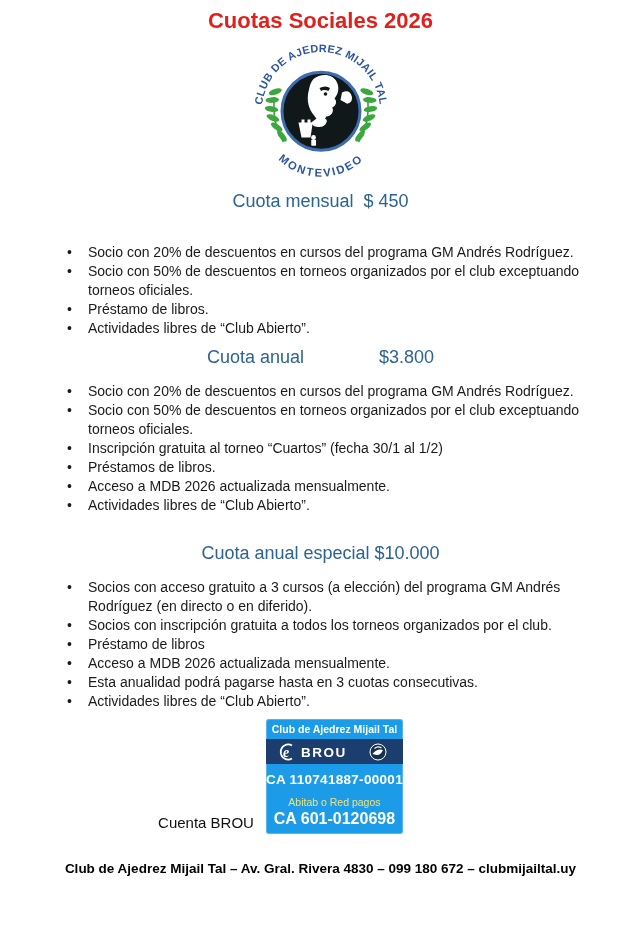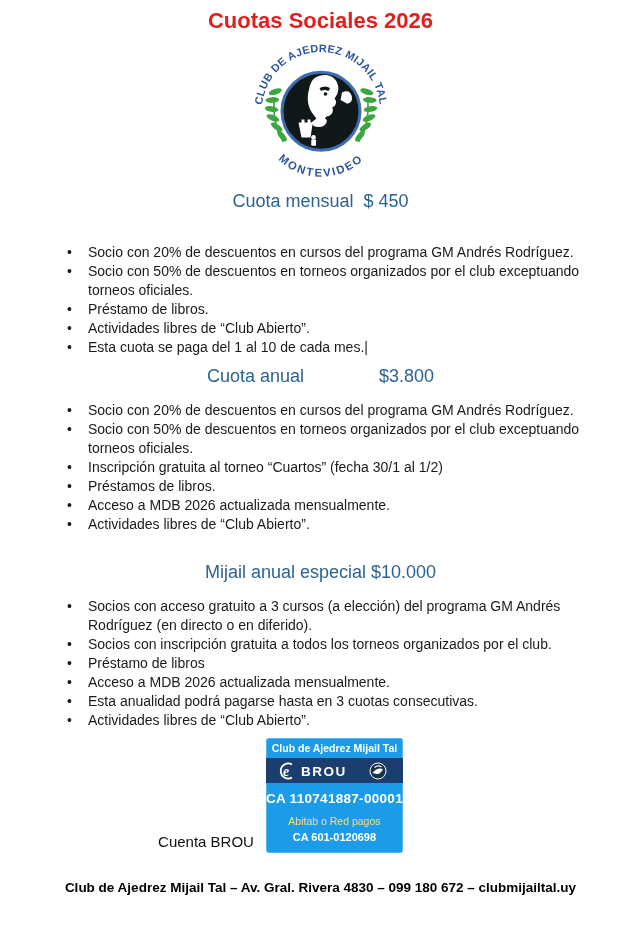--- a/index.html
+++ b/index.html
@@ -44,21 +44,21 @@
     width:137px;background:#1C9CE8;border-radius:3px;text-align:center;
     color:#fff;padding:4px 0 9px;box-shadow:0 0 0 1px rgba(255,255,255,0.25) inset;
   }
   .brou-card .card-club{font-size:10.5px;line-height:13px;font-weight:bold;}
   .brou-card .bar{
     margin-top:3px;height:25px;background:#1C3E6E;
     display:flex;align-items:center;justify-content:center;
   }
   .brou-card .acct{font-size:13.5px;line-height:16px;font-weight:bold;margin-top:8px;letter-spacing:0.3px;}
   .brou-card .networks{font-size:10.5px;line-height:13px;font-weight:normal;color:#EFE27E;margin-top:8px;}
-  .brou-card .acct2{font-size:11px;line-height:13px;font-weight:bold;margin-top:3px;}
+  .brou-card .acct2{font-size:16px;line-height:13px;font-weight:bold;margin-top:3px;}
 
   .footer{
     margin-top:26px;text-align:center;font-weight:bold;
     font-size:13.5px;line-height:17px;color:#000;
   }
 </style>
 </head>
 <body>
 
 <div class="page">
@@ -115,34 +115,33 @@
       </text>
     </svg>
   </div>
 
   <h2 class="h2">Cuota mensual  $ 450</h2>
   <ul class="bullets">
       <li>Socio con 20% de descuentos en cursos del programa GM Andrés Rodríguez.</li>
       <li>Socio con 50% de descuentos en torneos organizados por el club exceptuando torneos oficiales.</li>
       <li>Préstamo de libros.</li>
       <li>Actividades libres de “Club Abierto”.</li>
-      <li>Esta cuota se paga del 1 al 10 de cada mes.|</li>
     </ul>
 
   <h2 class="h2 second">Cuota anual               $3.800</h2>
   <ul class="bullets second">
       <li>Socio con 20% de descuentos en cursos del programa GM Andrés Rodríguez.</li>
       <li>Socio con 50% de descuentos en torneos organizados por el club exceptuando torneos oficiales.</li>
       <li>Inscripción gratuita al torneo “Cuartos” (fecha 30/1 al 1/2)</li>
       <li>Préstamos de libros.</li>
       <li>Acceso a MDB 2026 actualizada mensualmente.</li>
       <li>Actividades libres de “Club Abierto”.</li>
     </ul>
 
-  <h2 class="h2 third">Mijail anual especial $10.000</h2>
+  <h2 class="h2 third">Cuota anual especial $10.000</h2>
   <ul class="bullets third">
       <li>Socios con acceso gratuito a 3 cursos (a elección) del programa GM Andrés Rodríguez (en directo o en diferido).</li>
       <li>Socios con inscripción gratuita a todos los torneos organizados por el club.</li>
       <li>Préstamo de libros</li>
       <li>Acceso a MDB 2026 actualizada mensualmente.</li>
       <li>Esta anualidad podrá pagarse hasta en 3 cuotas consecutivas.</li>
       <li>Actividades libres de “Club Abierto”.</li>
     </ul>
 
   <div class="brou-row">

